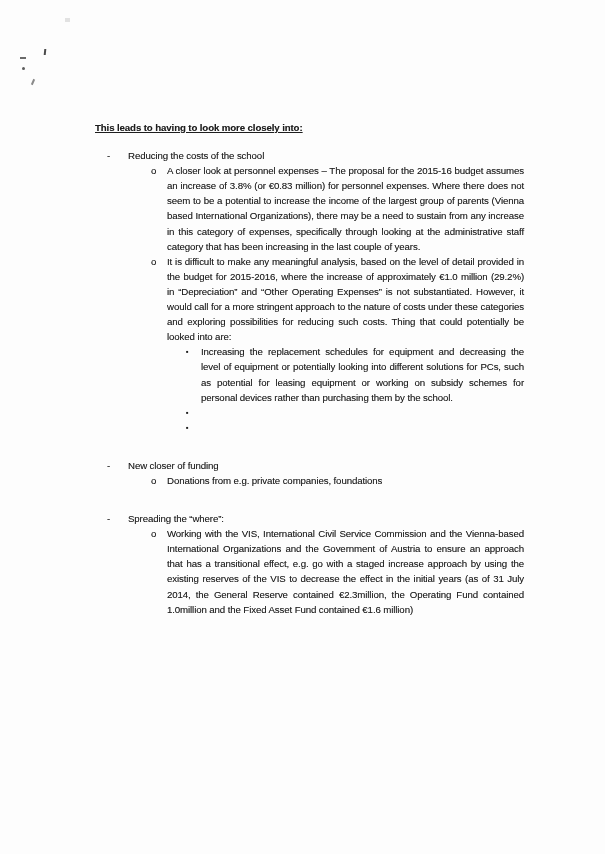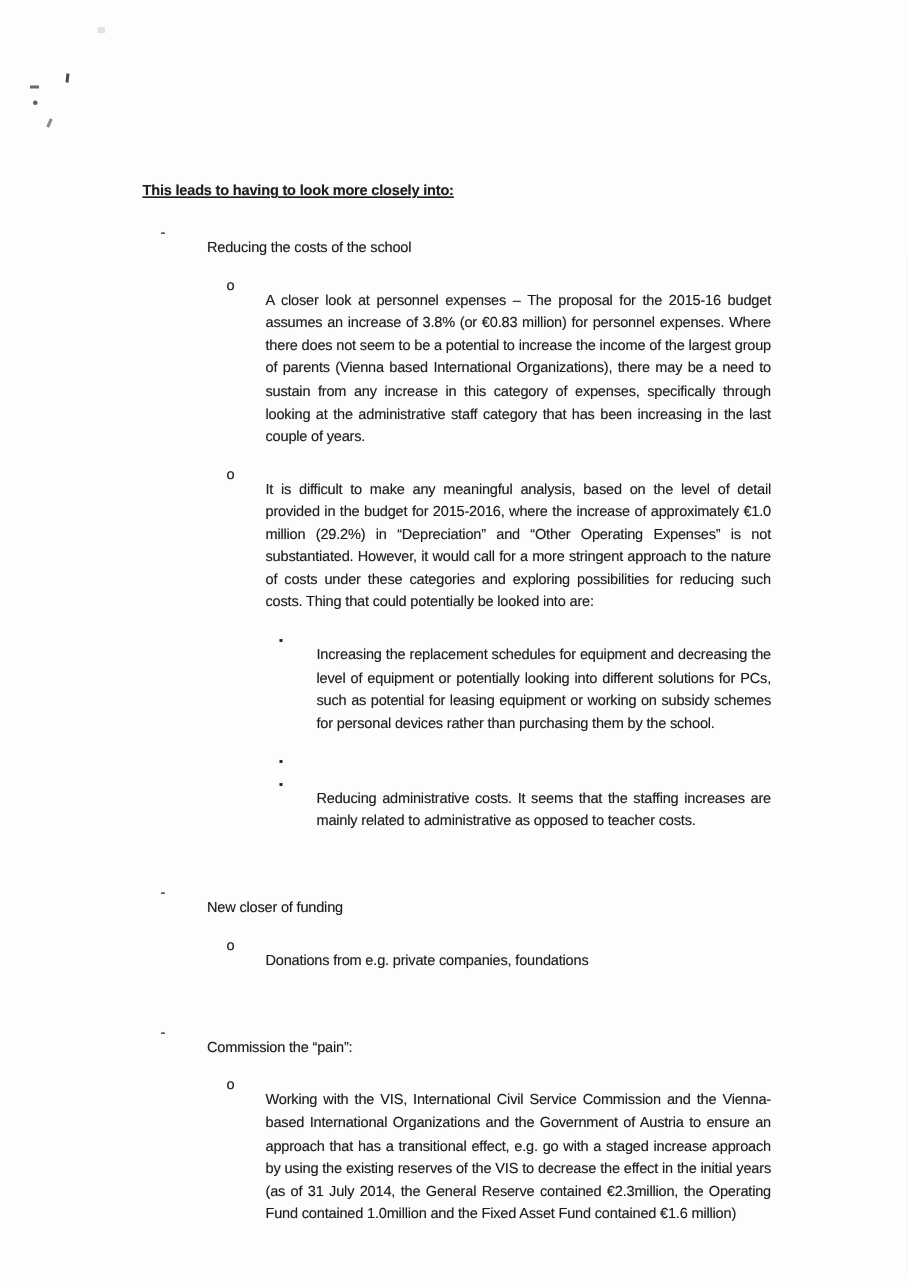--- a/index.html
+++ b/index.html
@@ -24,21 +24,21 @@
     letter-spacing: -0.12px;
   }
   .heading {
     font-weight: 700;
     text-decoration: underline;
     margin: 0 0 13px 0;
   }
   .section + .section { margin-top: 23px; }
   .row { display: flex; align-items: flex-start; }
   .row .marker { flex: 0 0 auto; }
-  .row .text { flex: 1 1 auto; margin: 10px; }
+  .row .text { flex: 1 1 auto; margin: 0; }
   .just { text-align: justify; }
   .l1 { padding-left: 12px; }
   .l1 .marker { width: 21px; }
   .l2 { padding-left: 56px; }
   .l2 .marker { width: 16px; }
   .l3 { padding-left: 91px; }
   .l3 .marker { width: 15px; font-size: 7.5px; line-height: 15.1px; }
   
   .scan-mark { position: absolute; background: #555; }
   .scan-mark-1 { left: 44px; top: 49px; width: 2px; height: 6px; transform: rotate(6deg); background: #4a4a4a; }
@@ -77,39 +77,38 @@
       </div>
       <div class="row l3">
         <span class="marker">▪</span>
         <p class="text just">Increasing the replacement schedules for equipment and decreasing the level of equipment or potentially looking into different solutions for PCs, such as potential for leasing equipment or working on subsidy schemes for personal devices rather than purchasing them by the school.</p>
       </div>
       <div class="row l3">
         <span class="marker">▪</span>
       </div>
       <div class="row l3">
         <span class="marker">▪</span>
-        <p class="text just">Reducing administrative costs. It seems that the staffing increases are mainly related to administrative as opposed to teacher costs.</p>
       </div>
     </div>
 
     <div class="section">
       <div class="row l1">
         <span class="marker">-</span>
         <p class="text">New closer of funding</p>
       </div>
       <div class="row l2">
         <span class="marker">o</span>
         <p class="text">Donations from e.g. private companies, foundations</p>
       </div>
     </div>
 
     <div class="section">
       <div class="row l1">
         <span class="marker">-</span>
-        <p class="text">Commission the “pain”:</p>
+        <p class="text">Spreading the “where”:</p>
       </div>
       <div class="row l2">
         <span class="marker">o</span>
         <p class="text just">Working with the VIS, International Civil Service Commission and the Vienna-based International Organizations and the Government of Austria to ensure an approach that has a transitional effect, e.g. go with a staged increase approach by using the existing reserves of the VIS to decrease the effect in the initial years (as of 31 July 2014, the General Reserve contained €2.3million, the Operating Fund contained 1.0million and the Fixed Asset Fund contained €1.6 million)</p>
       </div>
     </div>
 
   </div>
 </div>
 

